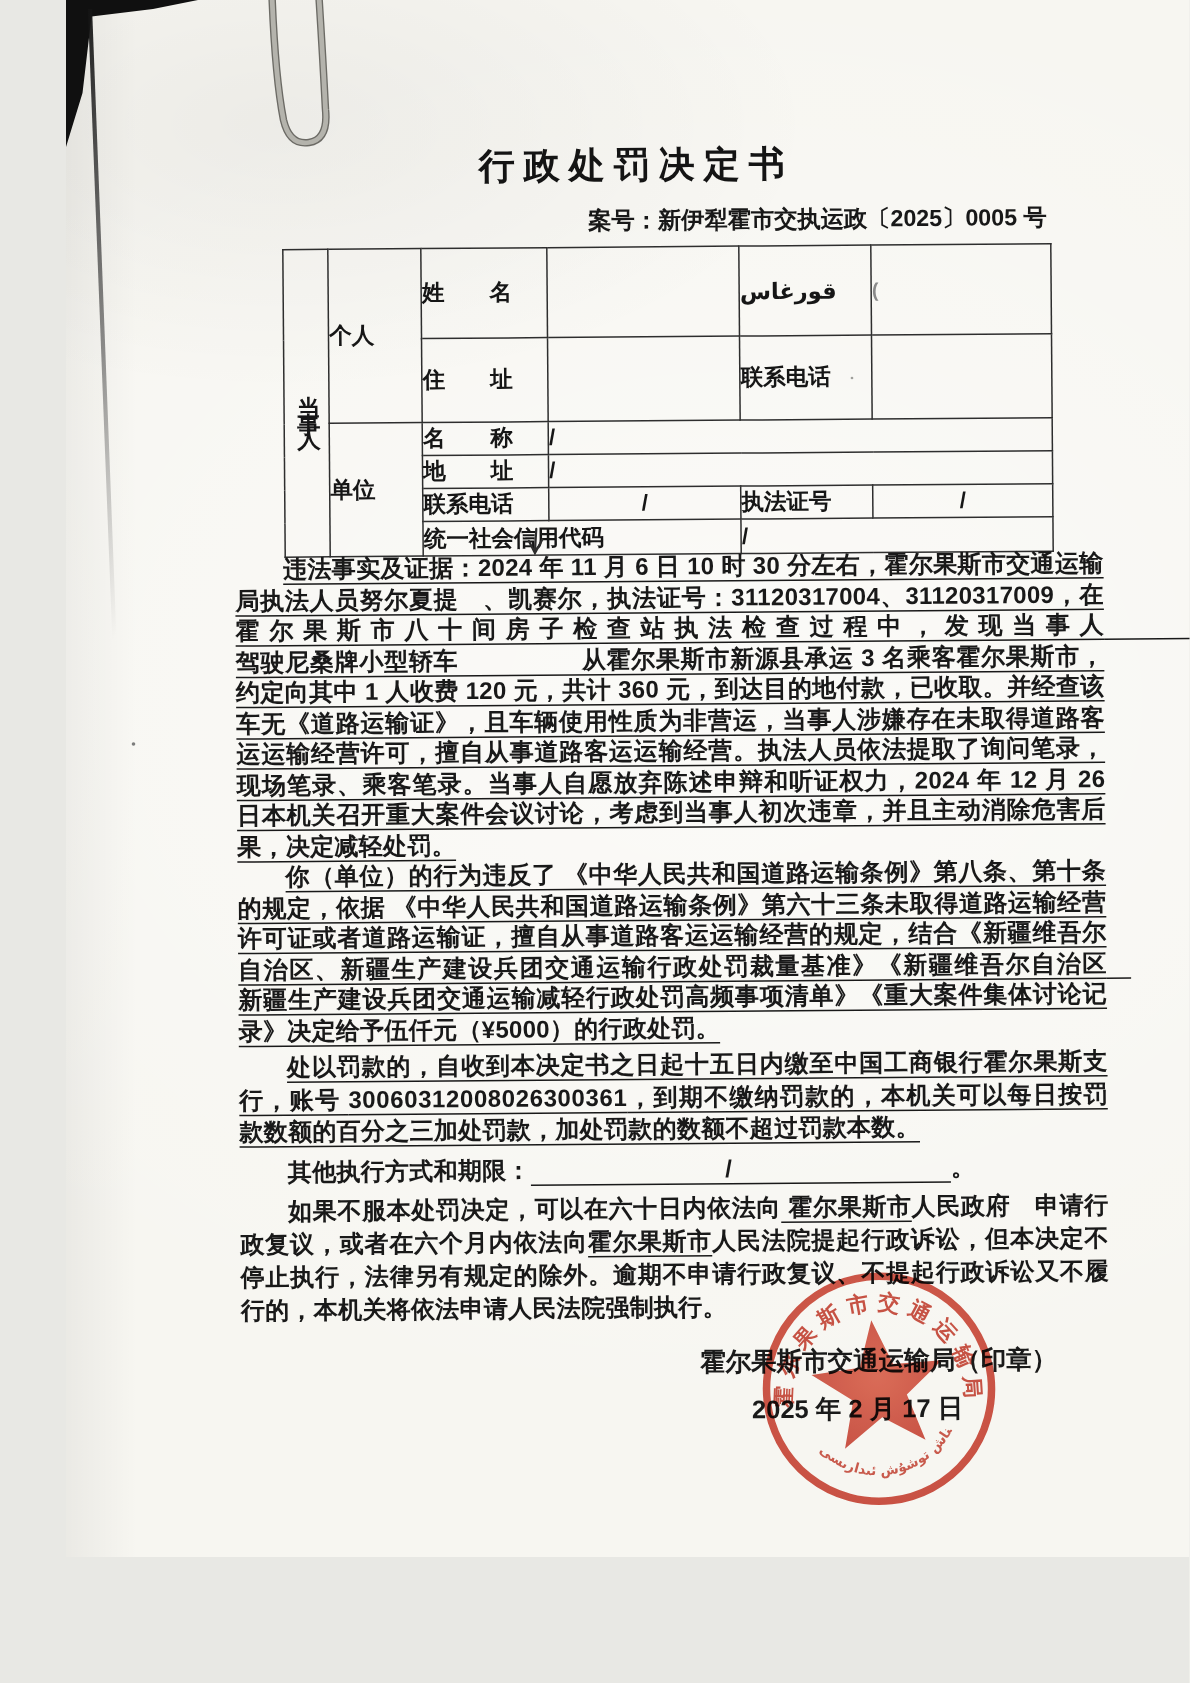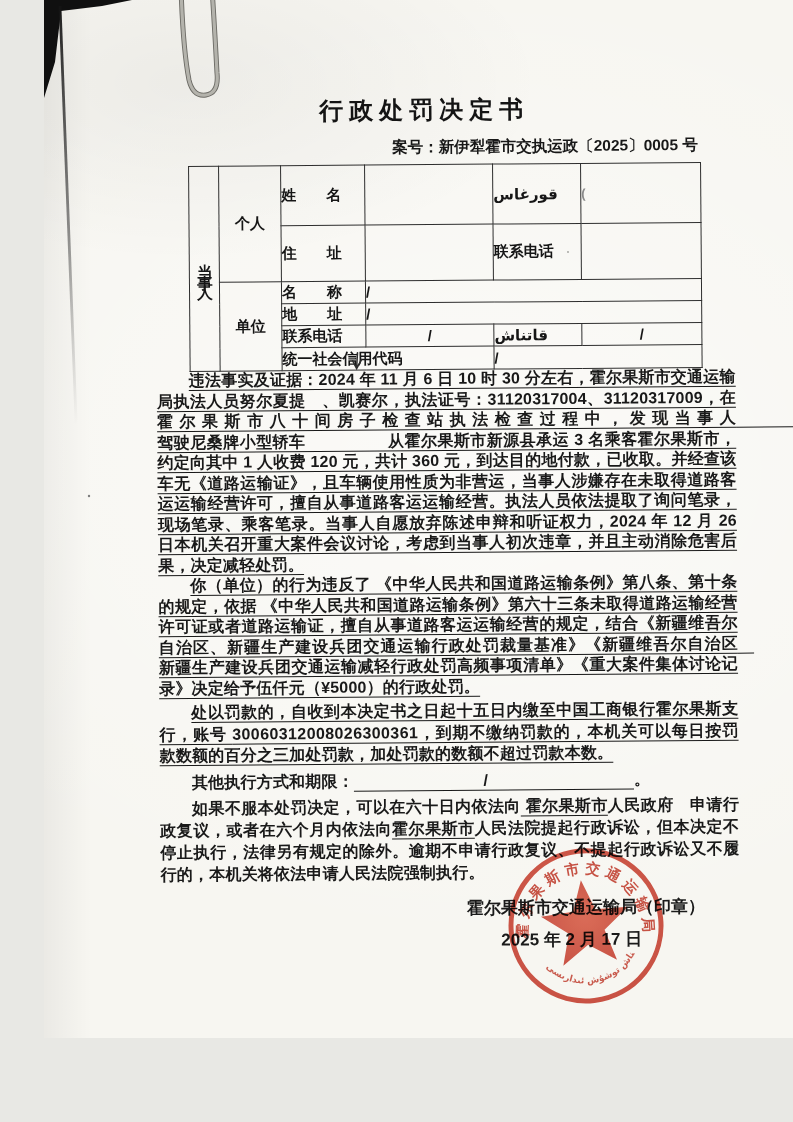--- a/index.html
+++ b/index.html
@@ -22,21 +22,21 @@
   .caseno{position:absolute;top:137px;left:0;right:137px;text-align:right;
           font-size:15.5px;font-weight:700;color:#181818;}
 
   table.ptable{position:absolute;left:146px;top:164px;width:512px;border-collapse:collapse;
                table-layout:fixed;font-size:15px;font-weight:600;color:#161616;}
   table.ptable td{border:1.2px solid #2e2e2e;padding:0;vertical-align:middle;}
   td.lbl{padding-left:11px;text-align:left;}
   td.ctr{text-align:center;}
   td.slash{text-align:left;padding-left:48px;}
   td.codeval{text-align:left;padding-left:10px;}
-  td.grp{text-align:center;}
+  td.grp{}
   td.faint{color:#8a8a8a;text-align:left;padding-left:4px;font-size:13px;}
   .vtext{writing-mode:vertical-rl;letter-spacing:11px;display:inline-block;
          font-weight:700;font-size:15.5px;}
   td.vcell{text-align:center;}
 
   .bodytxt{position:absolute;left:113px;top:369px;width:579px;}
   .para{margin:0;font-size:16px;line-height:20.5px;font-weight:600;text-align:justify;
         text-indent:2em;color:#191919;letter-spacing:0.2px;}
   .para.p3{line-height:21.5px;margin-top:3px;}
   .para.p4{line-height:22px;margin-top:5px;}
@@ -103,21 +103,21 @@
         <td class="lbl">名　　称</td>
         <td colspan="3" class="slash">/</td>
       </tr>
       <tr style="height:22px">
         <td class="lbl">地　　址</td>
         <td colspan="3" class="slash">/</td>
       </tr>
       <tr style="height:22px">
         <td class="lbl">联系电话</td>
         <td class="ctr">/</td>
-        <td class="lbl">قاتناش</td>
+        <td class="lbl">执法证号</td>
         <td class="ctr">/</td>
       </tr>
       <tr style="height:23px">
         <td colspan="2" class="lbl">统一社会信用代码</td>
         <td colspan="2" class="codeval">/</td>
       </tr>
     </tbody>
       </table>
 
     <div class="bodytxt" id="body-paragraphs">

